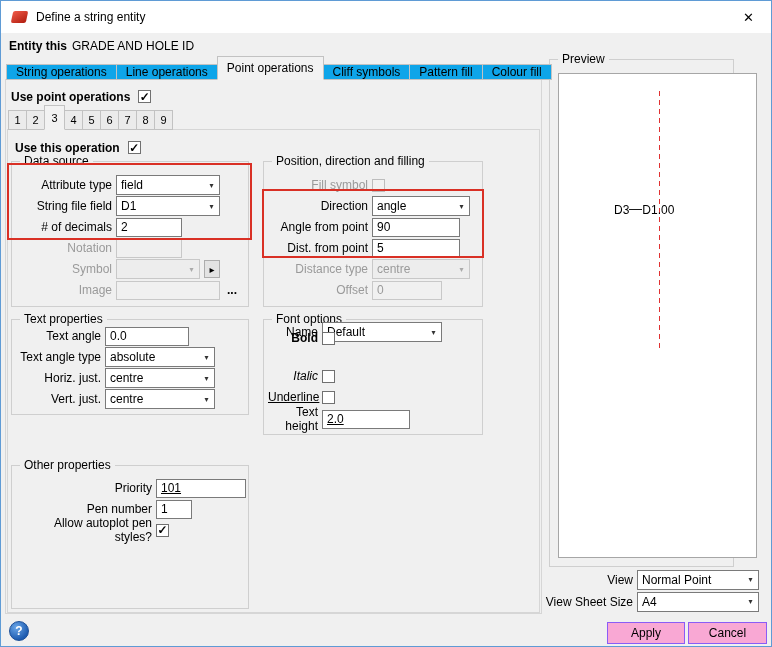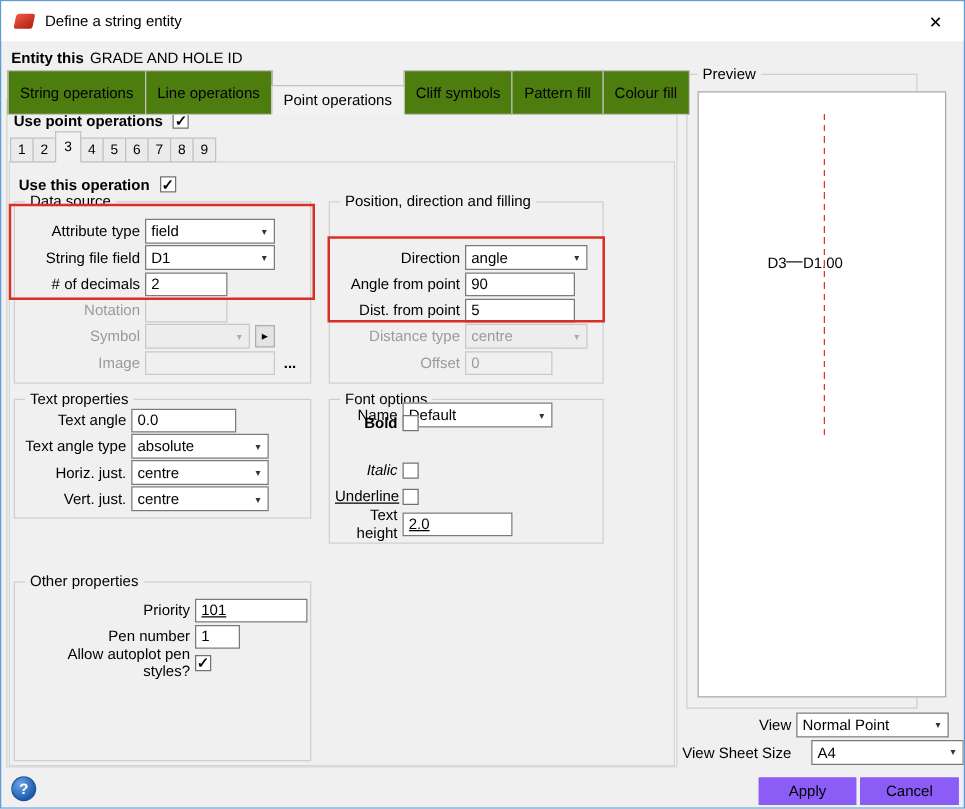--- a/index.html
+++ b/index.html
@@ -5,21 +5,21 @@
 *{box-sizing:border-box;margin:0;padding:0}
 body{font-family:"Liberation Sans",sans-serif;font-size:12px;color:#000;background:#fff}
 #win{position:relative;width:772px;height:647px;background:#f0f0f0;border:1px solid #5f9bd5;overflow:hidden}
 .titlebar{position:absolute;left:0;top:0;right:0;height:32px;background:#fff}
 .appicon{position:absolute;left:11px;top:10px;width:15px;height:12px;background:linear-gradient(145deg,#ef5a48,#b01c0e);border-radius:2px;transform:skewX(-12deg)}
 .title{position:absolute;left:35px;top:0;line-height:32px}
 .closebtn{position:absolute;right:0;top:0;width:45px;height:32px;display:flex;align-items:center;justify-content:center;font-size:13px;cursor:pointer}
 .entityrow{position:absolute;left:8px;top:37px;display:flex;gap:5px;align-items:center;height:16px}
 .b{font-weight:bold}.i{font-style:italic}.u{text-decoration:underline}
 .tabs{position:absolute;left:5px;top:55px;display:flex;align-items:flex-end;z-index:3}
-.tab{height:36px;padding:0 9px;display:flex;align-items:center;background:#4d7c0f;border:1px solid #c2c2c2;margin-left:-1px;white-space:nowrap;cursor:pointer}
+.tab{height:16px;padding:0 9px;display:flex;align-items:center;background:#0ea5e9;border:1px solid #c2c2c2;margin-left:-1px;white-space:nowrap;cursor:pointer}
 .tab:first-child{margin-left:0}
 .tab.active{height:24px;background:#f2f2f2;border-bottom:1px solid #f2f2f2;z-index:2}
 .ntabs{position:absolute;left:7px;top:104px;display:flex;align-items:flex-end;z-index:3}
 .ntab{width:19px;height:20px;display:flex;align-items:center;justify-content:center;background:#ebebeb;border:1px solid #c2c2c2;margin-left:-1px;font-size:11px;cursor:pointer}
 .ntab:first-child{margin-left:0}
 .ntab.active{width:21px;height:25px;background:#f2f2f2;border-bottom:1px solid #f2f2f2;z-index:2}
 .panel{position:absolute;border:1px solid #d6d6d6;background:transparent;z-index:0}
 .inlinerow{position:absolute;display:flex;align-items:center;gap:8px;height:19px;z-index:2}
 .grp{position:absolute;border:1px solid #cfcfcf;z-index:1}
 .gt{position:absolute;top:-8px;left:8px;background:#f0f0f0;padding:0 4px;line-height:14px;white-space:nowrap}
@@ -34,21 +34,21 @@
 .combo.d .ar{color:#aaa}
 .cb{width:13px;height:13px;border:1px solid #707070;background:#fff;flex:none;display:flex;align-items:center;justify-content:center;font-size:12px;font-weight:bold;line-height:1;cursor:pointer}
 .cb.d{background:#f2f2f2;border-color:#bdbdbd;cursor:default}
 .dis .lbl{color:#9a9a9a}
 .sbtn{height:18px;border:1px solid #adadad;background:#e3e3e3;display:flex;align-items:center;justify-content:center;font-size:10px;flex:none;cursor:pointer}
 .sbtn.flat{border:none;background:transparent;font-weight:bold;font-size:12px}
 .canvas{position:absolute;left:8px;top:13px;width:199px;height:485px;background:#fff;border:1px solid #a6a6a6}
 .dline{position:absolute;left:100px;top:17px;width:1px;height:257px;background:repeating-linear-gradient(to bottom,var(--pline,#e03232) 0 5px,transparent 5px 9px)}
 .marker{position:absolute;left:55px;top:128px;display:flex;align-items:center;height:15px}
 .hline{width:13px;height:1px;background:#1a1a1a}
-.btn{position:absolute;height:22px;background:#8b5cf6;border:1px solid #8b5cf6;display:flex;align-items:center;justify-content:center;cursor:pointer}
+.btn{position:absolute;height:22px;background:#f9a8d4;border:1px solid #8b5cf6;display:flex;align-items:center;justify-content:center;cursor:pointer}
 .help{position:absolute;left:8px;top:620px;width:20px;height:20px;border-radius:50%;background:radial-gradient(circle at 35% 30%,#6aa6e8,#1d5bb0 72%);border:1px solid #1c4f98;color:#fff;font-weight:bold;display:flex;align-items:center;justify-content:center;cursor:pointer}
 .annot{position:absolute;border:2px solid var(--annot,#d93025);z-index:6;pointer-events:none}
 </style>
 </head>
 <body>
 
 <div id="win">
 
   <div class="titlebar">
     <span class="appicon"></span>
@@ -134,20 +134,24 @@
       <span class="lbl" style="width:96px">Image</span>
       <input class="inp d" style="width: 104px;" value="">
       <div class="sbtn flat" style="width:16px">
         <span>...</span>
       </div>
     </div>
   </div>
 
   <div class="grp" style="left:262px;top:160px;width:220px;height:146px">
     <span class="gt">Position, direction and filling</span>
+    <div class="frow dis" style="top:13px">
+      <span class="lbl" style="width:100px">Fill symbol</span>
+      <span class="cb d"></span>
+    </div>
     <div class="frow" style="top:34px">
       <span class="lbl" style="width:100px">Direction</span>
       <div class="combo" style="width:98px">
         <span class="cv">angle</span>
         <span class="ar">▾</span>
       </div>
     </div>
     <div class="frow" style="top:55px">
       <span class="lbl" style="width:100px">Angle from point</span>
       <input class="inp" style="width: 88px;" value="90">
@@ -253,21 +257,21 @@
     </div>
   </div>
 
   <div class="inlinerow" style="left:520px;top:569px;gap:4px">
     <span class="lbl" style="width:112px">View</span>
     <div class="combo" style="width:122px">
       <span class="cv">Normal Point</span>
       <span class="ar">▾</span>
     </div>
   </div>
-  <div class="inlinerow" style="left:520px;top:591px;gap:16px">
+  <div class="inlinerow" style="left:520px;top:591px;gap:4px">
     <span class="lbl" style="width:112px">View Sheet Size</span>
     <div class="combo" style="width:122px">
       <span class="cv">A4</span>
       <span class="ar">▾</span>
     </div>
   </div>
 
   <div class="help">
     <span>?</span>
   </div>

